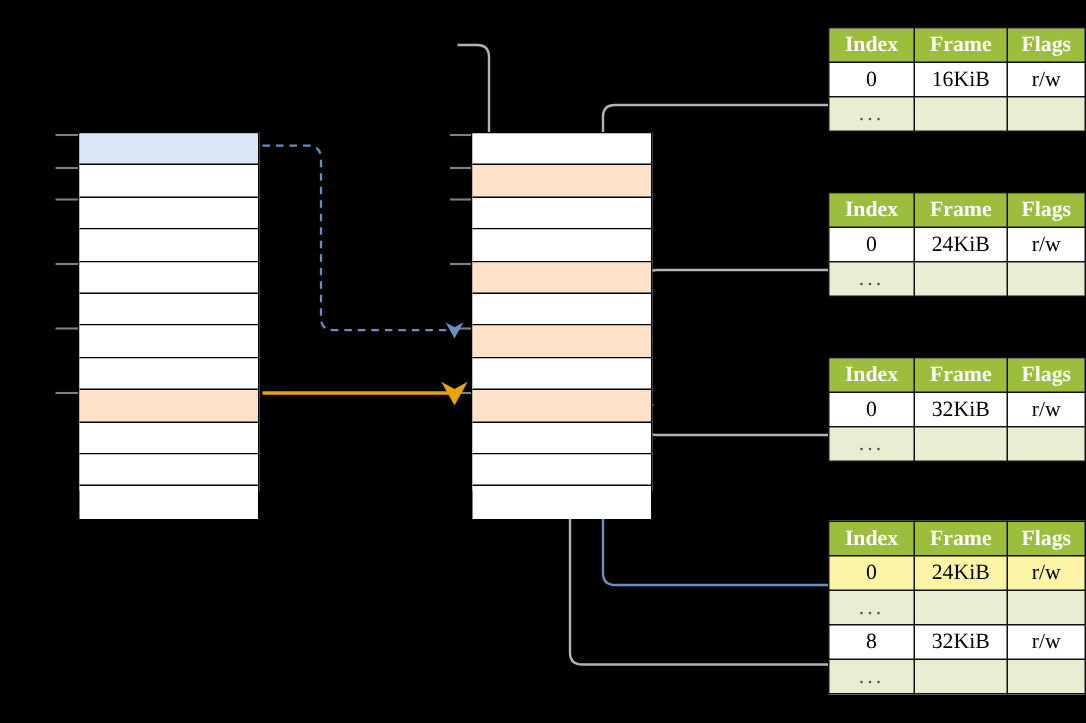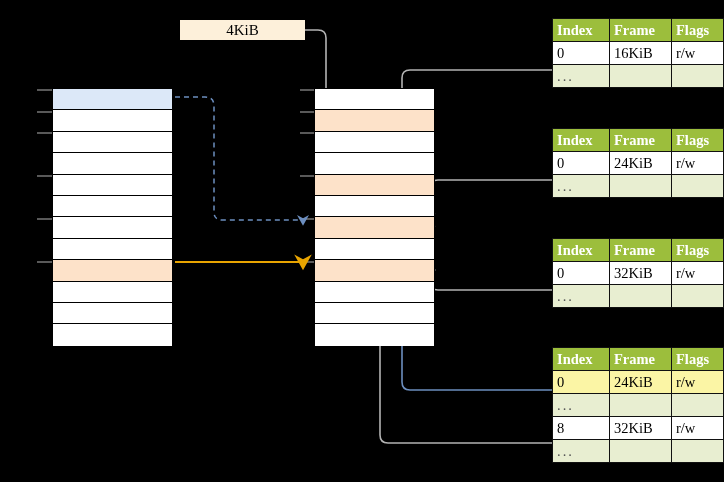--- a/index.html
+++ b/index.html
@@ -24,21 +24,21 @@
   
   .col{position:absolute;border:1.6px solid #000;background:#fff;box-sizing:border-box;}
   .cell{height:21.4px;box-sizing:border-box;border-bottom:1.6px solid #000;background:#fff;}
   .cell:last-child{border-bottom:none;}
   .cell.blue{background:#dce8f8;}
   .cell.peach{background:#fde2c9;}
 
   
   .ptable{position:absolute;border-collapse:collapse;background:#fff;
           font-size:14.5px;color:#000;border:1px solid #9cbe3c;}
-  .ptable td,.ptable th{border:1px solid #111;padding:1px 4px;text-align:left;
+  .ptable td,.ptable th{border:1px solid #111;padding:1px 4px;text-align:center;
           height:23px;box-sizing:border-box;font-weight:normal;}
   .ptable th{background:#9cbe3c;color:#fff;font-weight:bold;border-color:#111;}
   .ptable td.dots{background:#e8eed1;color:#555;letter-spacing:2px;}
   .ptable td.hl{background:#fbf5a5;}
   .c-index{width:57px;}
   .c-frame{width:62px;}
   .c-flags{width:52px;margin-left:23px;}
 </style>
 </head>
 <body>
@@ -89,21 +89,20 @@
 
     <path d="M552,443 L388,443 Q380,443 380,435 L380,270" fill="none" stroke="#b3b3b3" stroke-width="1.6" marker-end="url(#arrGrayUp)"></path>
 
     <path d="M552,390 L410,390 Q402,390 402,382 L402,228" fill="none" stroke="#6c8ebf" stroke-width="1.6" marker-end="url(#arrBlue)"></path>
 
     <path d="M175,97 L205,97 Q214,97 214,106 L214,212 Q214,220 222,220 L303,220" fill="none" stroke="#6c8ebf" stroke-width="1.5" stroke-dasharray="5 4" marker-end="url(#arrBlue)"></path>
 
     <path d="M175,262 L303,262" fill="none" stroke="#e8a400" stroke-width="2.2" marker-end="url(#arrOrange)"></path>
   </svg>
 
-  <div class="kib-label" style="left:180px;top:20px;width:125px;">4KiB</div>
 
   <div class="col" id="virtCol" style="left:52px;top:88px;width:121px;height:240px;">
       <div class="cell blue"></div>
       <div class="cell"></div>
       <div class="cell"></div>
       <div class="cell"></div>
       <div class="cell"></div>
       <div class="cell"></div>
       <div class="cell"></div>
       <div class="cell"></div>

